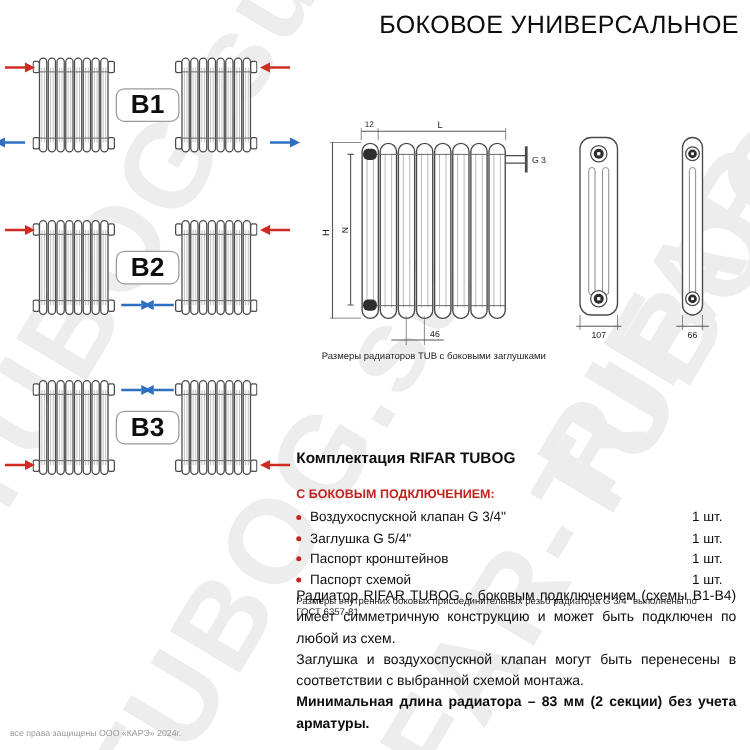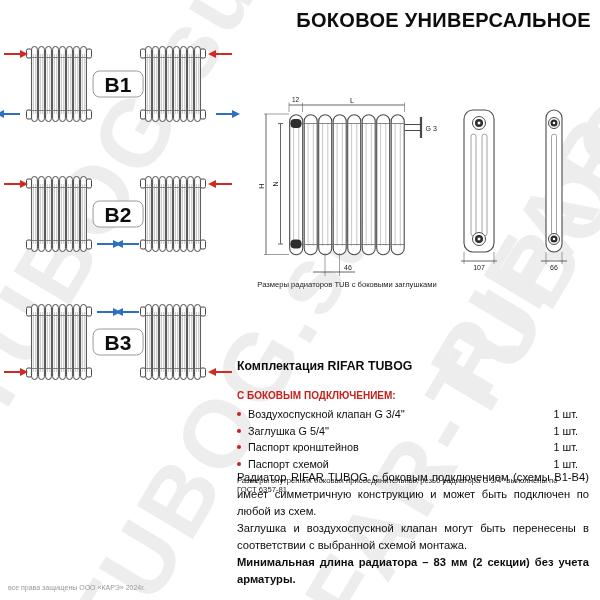--- a/index.html
+++ b/index.html
@@ -6,21 +6,21 @@
   html,body{width:600px;height:600px;background:#fff}
   .page{position:relative;width:600px;height:600px;overflow:hidden;
         font-family:"Liberation Sans",sans-serif;color:#111;background:#fff}
   
   .wm-layer{position:absolute;inset:0;z-index:0;overflow:hidden}
   .wm{position:absolute;font-weight:800;font-size:95px;letter-spacing:4px;
       color:#ededed;white-space:nowrap;transform:rotate(-59deg)}
   .content{position:absolute;inset:0;z-index:1}
   
   .title{position:absolute;top:9px;right:9px;text-align:right;font-size:20px;
-         line-height:1.18;font-weight:700;letter-spacing:.3px;color:#0d0d0d}
+         line-height:1.18;font-weight:400;letter-spacing:.3px;color:#0d0d0d}
   
   .scheme{position:absolute;left:0;width:236px;height:80px}
   .rad{position:absolute;top:0;width:66px;height:80px}
   .rad-l{left:26px}.rad-r{left:140px}
   .scheme-label{position:absolute;left:50%;top:50%;transform:translate(-50%,-50%);
      border:1.4px solid #9a9a9a;border-radius:7px;background:#fff;padding:1px 11px 0;
      font-size:21px;font-weight:800;color:#0d0d0d}
   
   .arr{position:absolute;height:2.2px;background:currentColor;width:16px}
   .arr::after{content:"";position:absolute;top:-3.4px;width:0;height:0;

